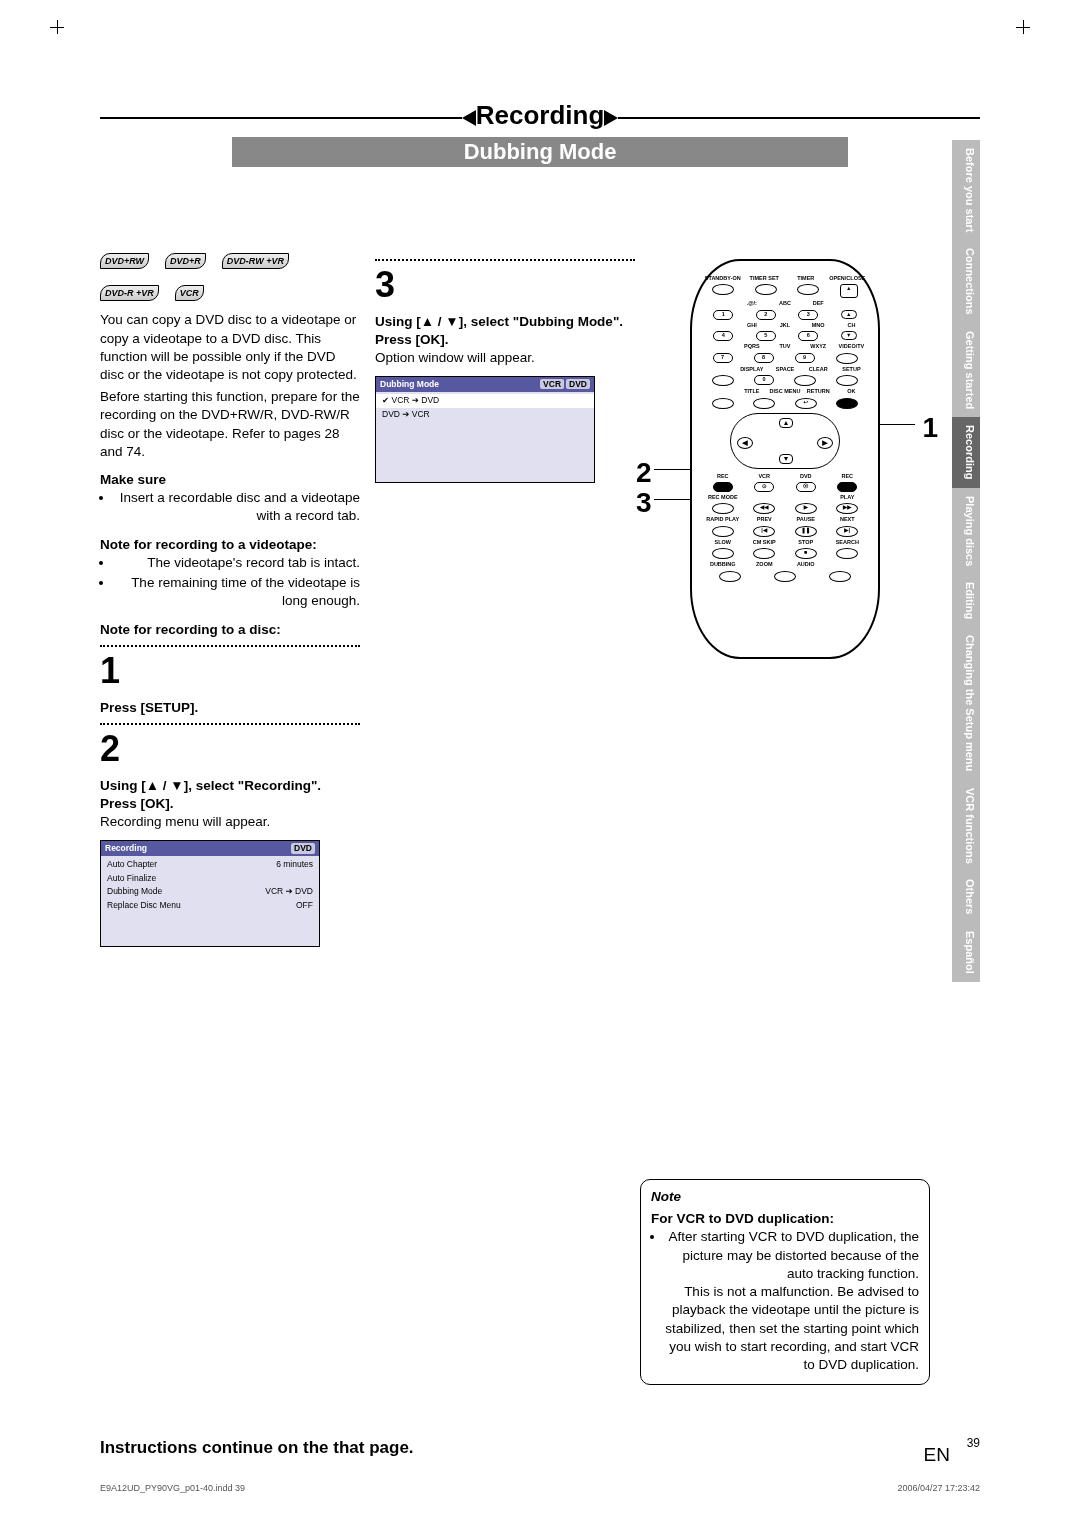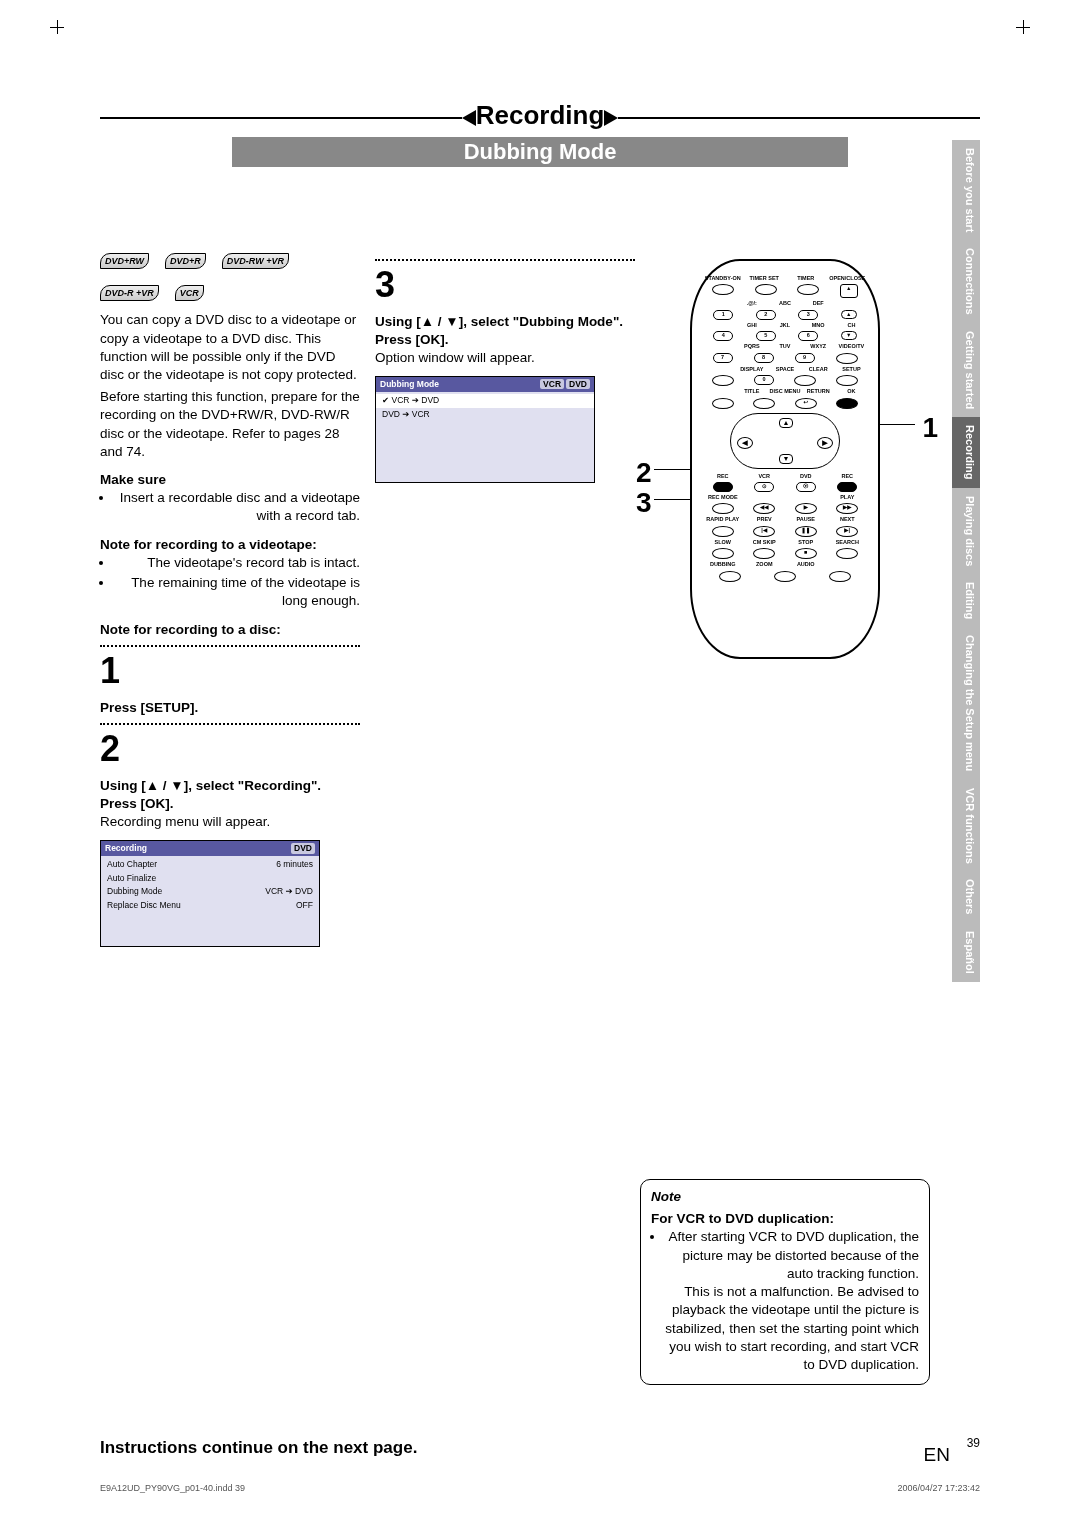--- a/index.html
+++ b/index.html
@@ -543,17 +543,17 @@
         <div class="sub">For VCR to DVD duplication:</div>
         <ul class="bullets">
             <li id="note_body">After starting VCR to DVD duplication, the picture may be distorted because of the auto tracking function.<br>This is not a malfunction. Be advised to playback the videotape until the picture is stabilized, then set the starting point which you wish to start recording, and start VCR to DVD duplication.</li>
           </ul>
       </div>
     </div>
 
   </div>
 </div>
 
-<div class="footer-continue">Instructions continue on the next page.</div>
+<div class="footer-continue">Instructions continue on the that page.</div>
 <div class="footer-en">EN</div>
 <div class="footer-pg">39</div>
 <div class="footer-left">E9A12UD_PY90VG_p01-40.indd   39</div>
 <div class="footer-right">2006/04/27   17:23:42</div>
 
 </body></html>

